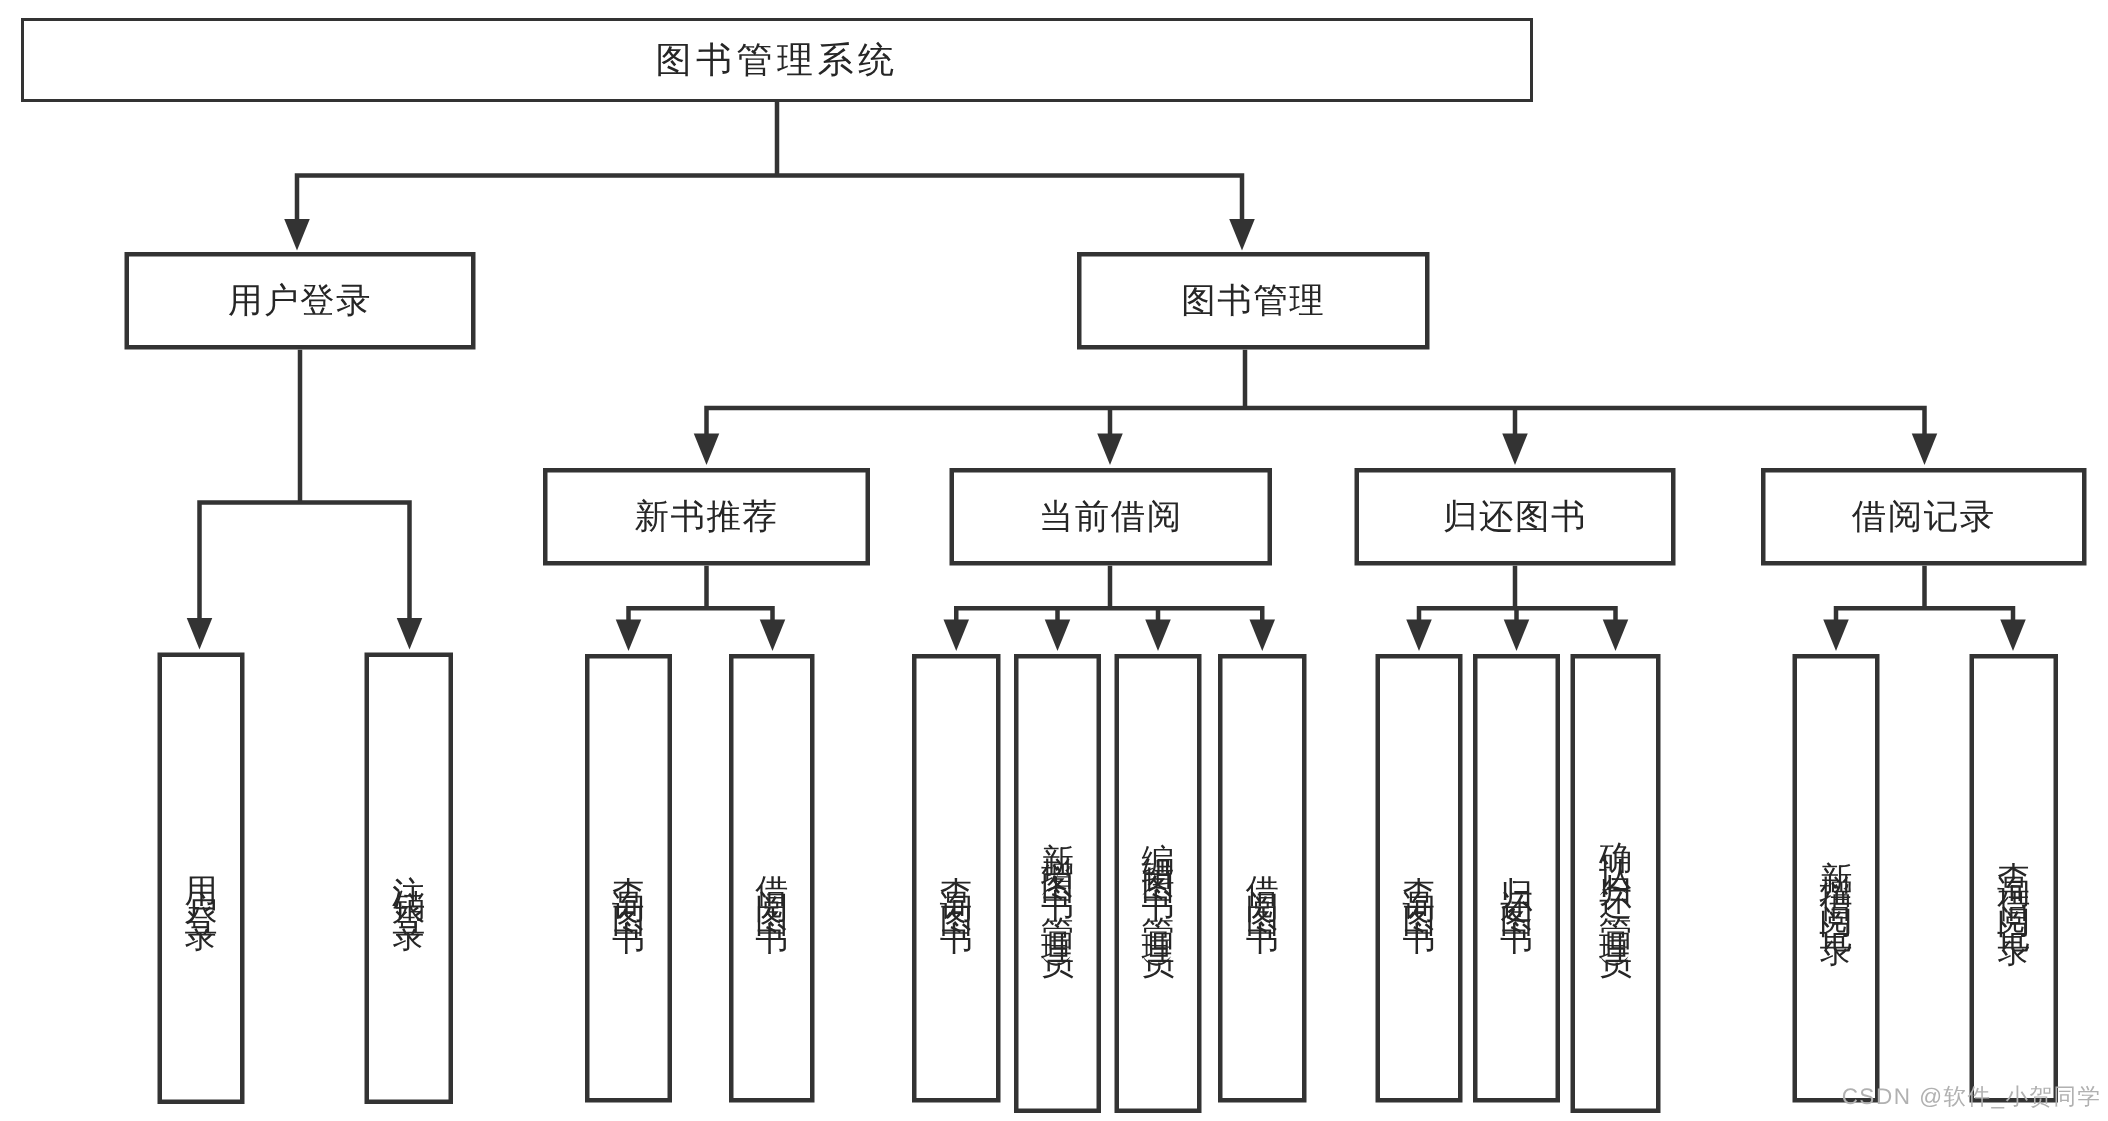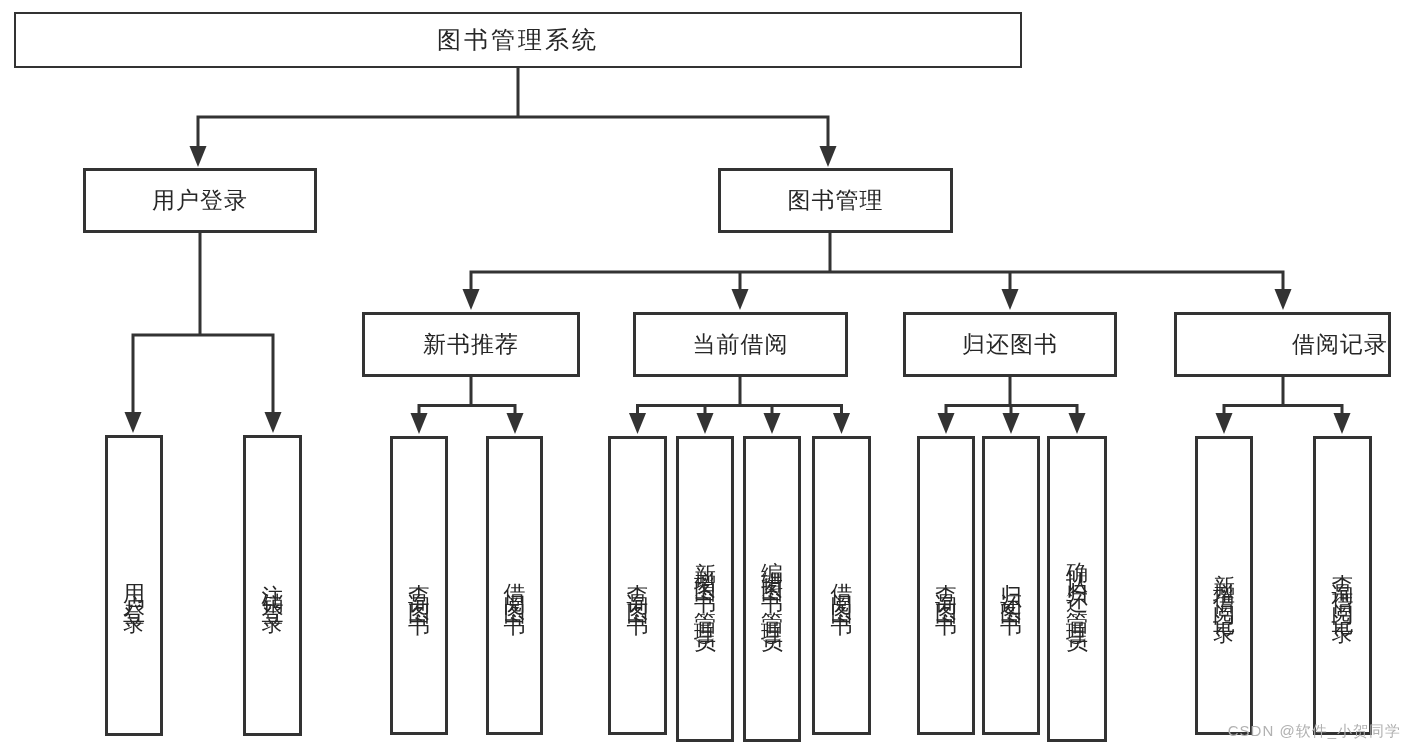--- a/index.html
+++ b/index.html
@@ -137,21 +137,21 @@
 
   <div class="box h" style="left:362px; top:312px; width:218px; height:65px;">
     <span>新书推荐</span>
   </div>
   <div class="box h" style="left:633px; top:312px; width:215px; height:65px;">
     <span>当前借阅</span>
   </div>
   <div class="box h" style="left:903px; top:312px; width:214px; height:65px;">
     <span>归还图书</span>
   </div>
-  <div class="box h" style="left:1174px; top:312px; width:217px; height:65px;justify-content:flex-end;">
+  <div class="box h" style="left:1174px; top:312px; width:217px; height:65px;">
     <span>借阅记录</span>
   </div>
 
   <div class="box vbox" style="left:105px; top:435px; width:58px; height:301px;">
     <span class="vtext">用户登录</span>
   </div>
   <div class="box vbox" style="left:243px; top:435px; width:59px; height:301px;">
     <span class="vtext">注销登录</span>
   </div>
 

